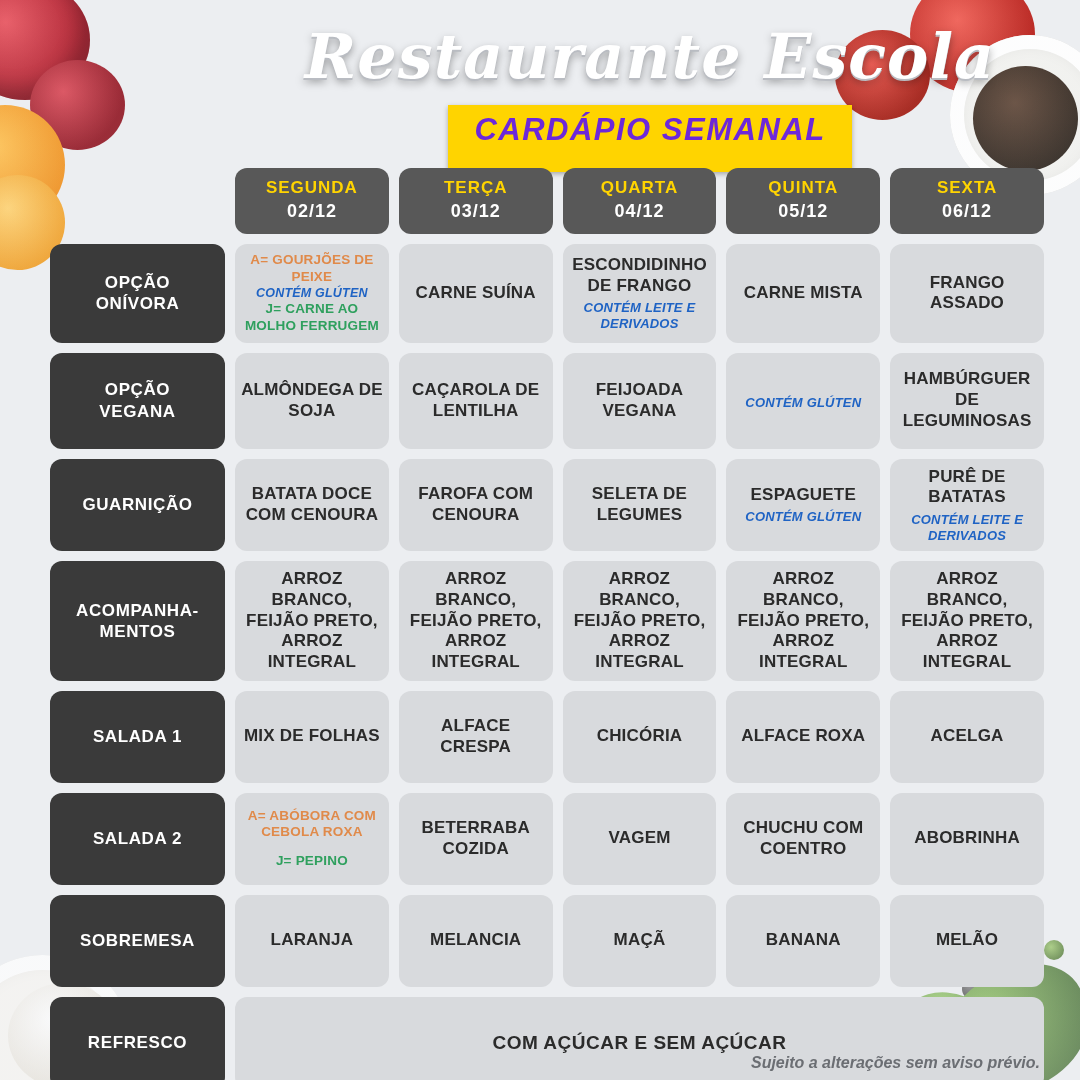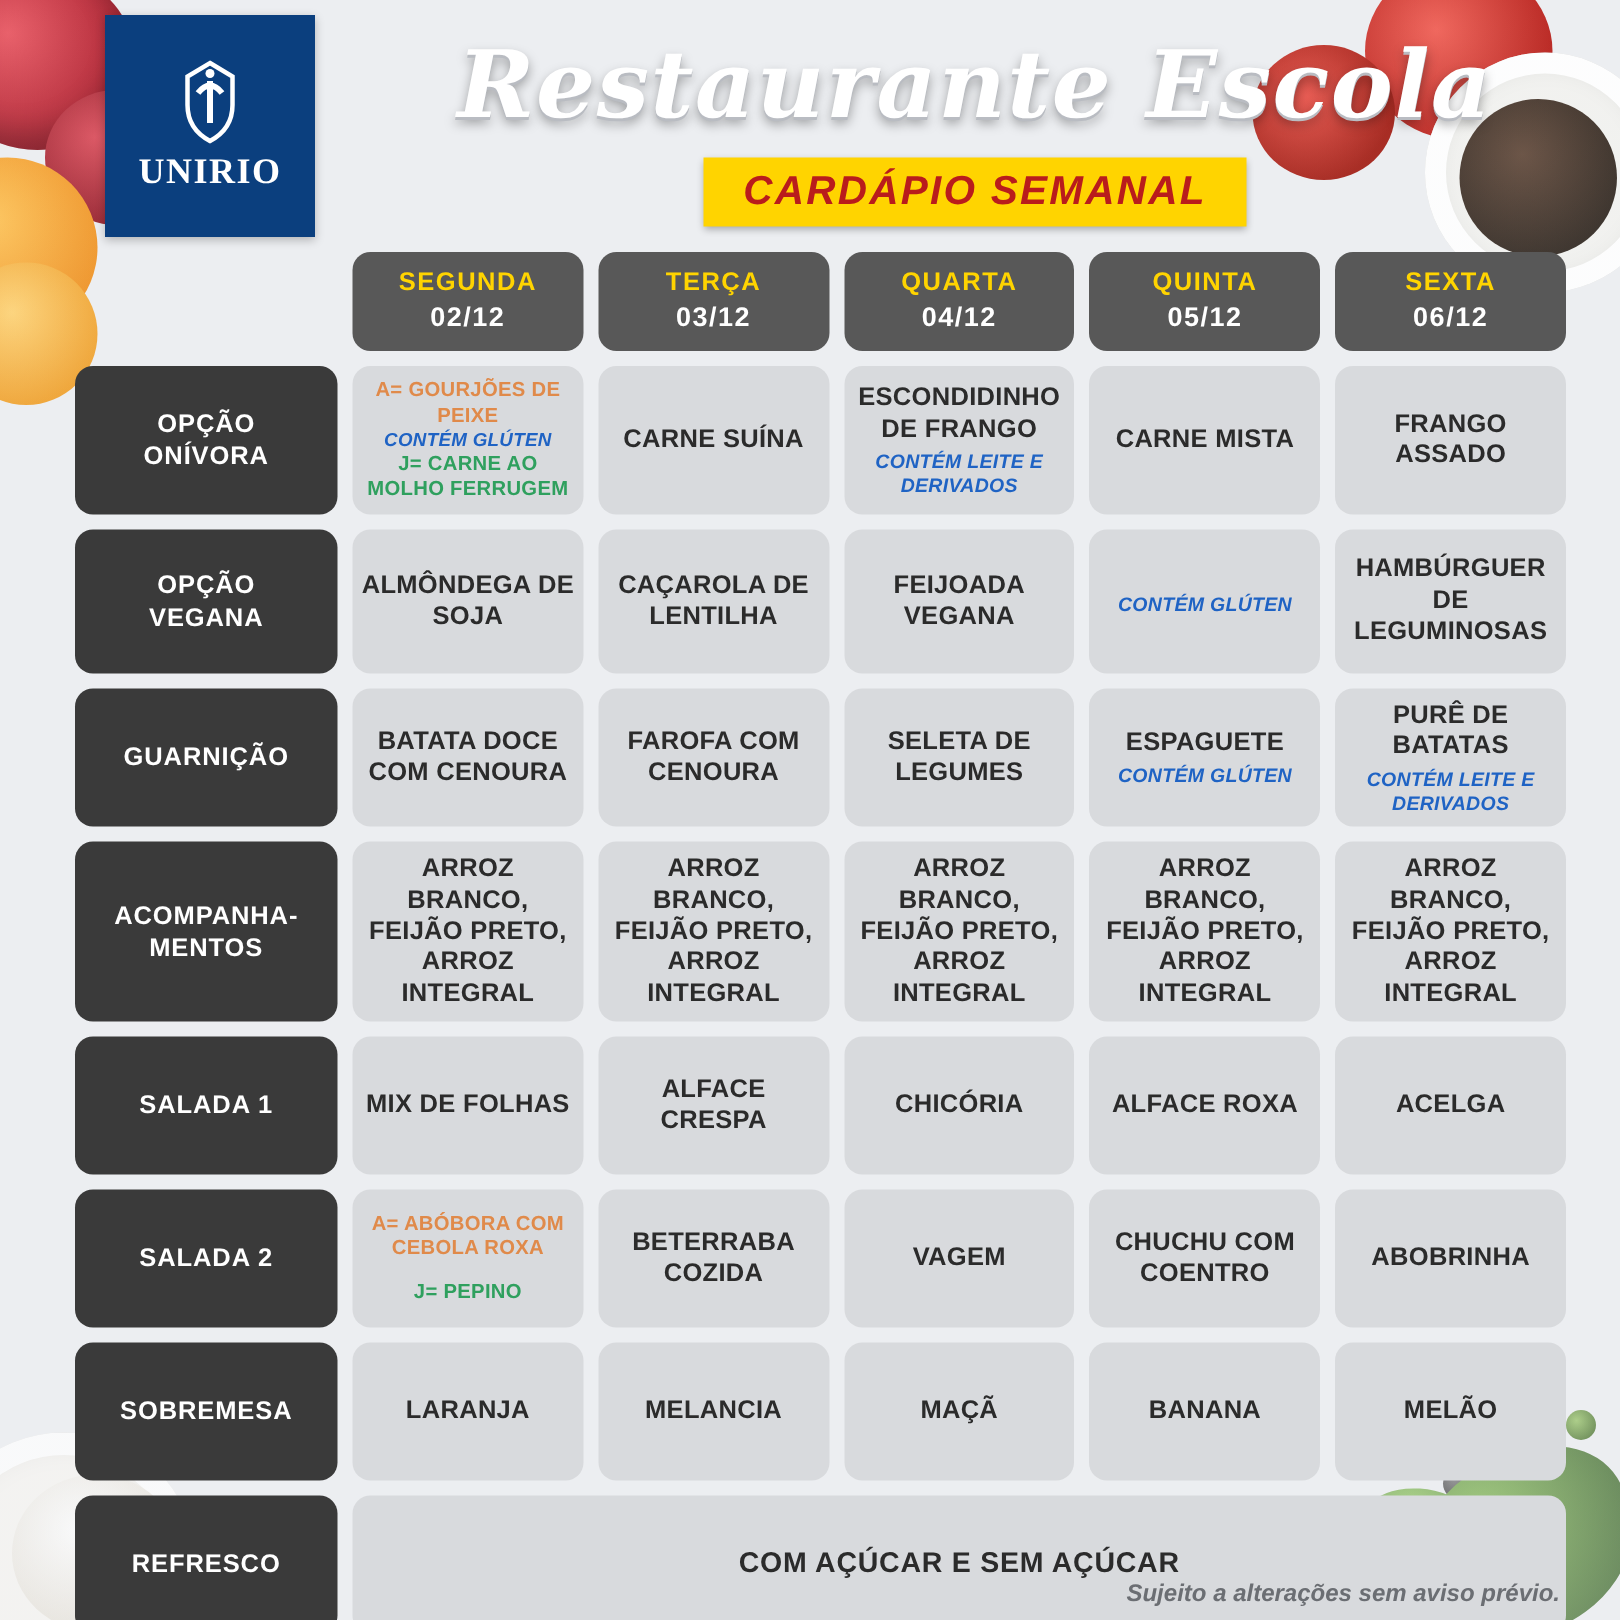--- a/index.html
+++ b/index.html
@@ -46,23 +46,23 @@
   .logo-text { color:#fff; font-weight:bold; font-size:24px; letter-spacing:1px; font-family:"Liberation Serif", serif; }
 
   .title {
     position:absolute; left:220px; right:0; top:20px; text-align:center;
     font-family:"DejaVu Serif", serif; font-style:italic; font-weight:bold;
     font-size:62px; color:#ffffff; letter-spacing:1px;
     text-shadow: 0 2px 0 #b9bcc2, 0 4px 8px rgba(0,0,0,.35);
   }
   .subtitle-wrap { position:absolute; left:220px; right:0; top:105px; text-align:center; }
   .subtitle {
-    display:inline-block; background:#ffd400; color:#b91c1c;
-    font-weight:bold; font-size:27px; letter-spacing:1.5px;
-    padding:7px 26px 8px; font-style:italic;
+    display:inline-block; background:#ffd400; color:#6d28d9;
+    font-weight:bold; font-size:31px; letter-spacing:1.5px;
+    padding:7px 26px 24px; font-style:italic;
     box-shadow:0 2px 5px rgba(0,0,0,.3);
   }
 
   
   .grid { position:relative; padding:8px 36px 0 50px; }
   .row { display:flex; gap:10px; margin-bottom:10px; }
   .rowlabel {
     width:175px; flex:0 0 175px; background:#3a3a3a; color:#fff;
     border-radius:12px; display:flex; align-items:center; justify-content:center;
     text-align:center; font-weight:bold; font-size:17px; letter-spacing:.6px;
@@ -135,29 +135,20 @@
   <div class="blob pepper1"></div>
   <div class="blob pepper2"></div>
   <div class="blob pepper3"></div>
   <div class="blob pepper4"></div>
   <div class="blob basil1"></div>
   <div class="blob basil2"></div>
   <div class="veil"></div>
 </div>
 
 <div class="header">
-  <div class="logo">
-    <svg class="logo-mark" viewBox="0 0 52 58">
-      <path d="M26 2 L41 11 L41 30 Q41 46 26 54 Q11 46 11 30 L11 11 Z" fill="none" stroke="#ffffff" stroke-width="3"></path>
-      <path d="M26 14 L26 42" stroke="#ffffff" stroke-width="4"></path>
-      <path d="M18 22 Q26 12 34 22" fill="none" stroke="#ffffff" stroke-width="4"></path>
-      <circle cx="26" cy="9" r="3" fill="#ffffff"></circle>
-    </svg>
-    <div class="logo-text">UNIRIO</div>
-  </div>
   <div class="title">Restaurante Escola</div>
   <div class="subtitle-wrap">
     <span class="subtitle">CARDÁPIO SEMANAL</span>
   </div>
 </div>
 
 <div class="grid">
 
   <div class="row">
     <div class="rowlabel spacer"></div>

